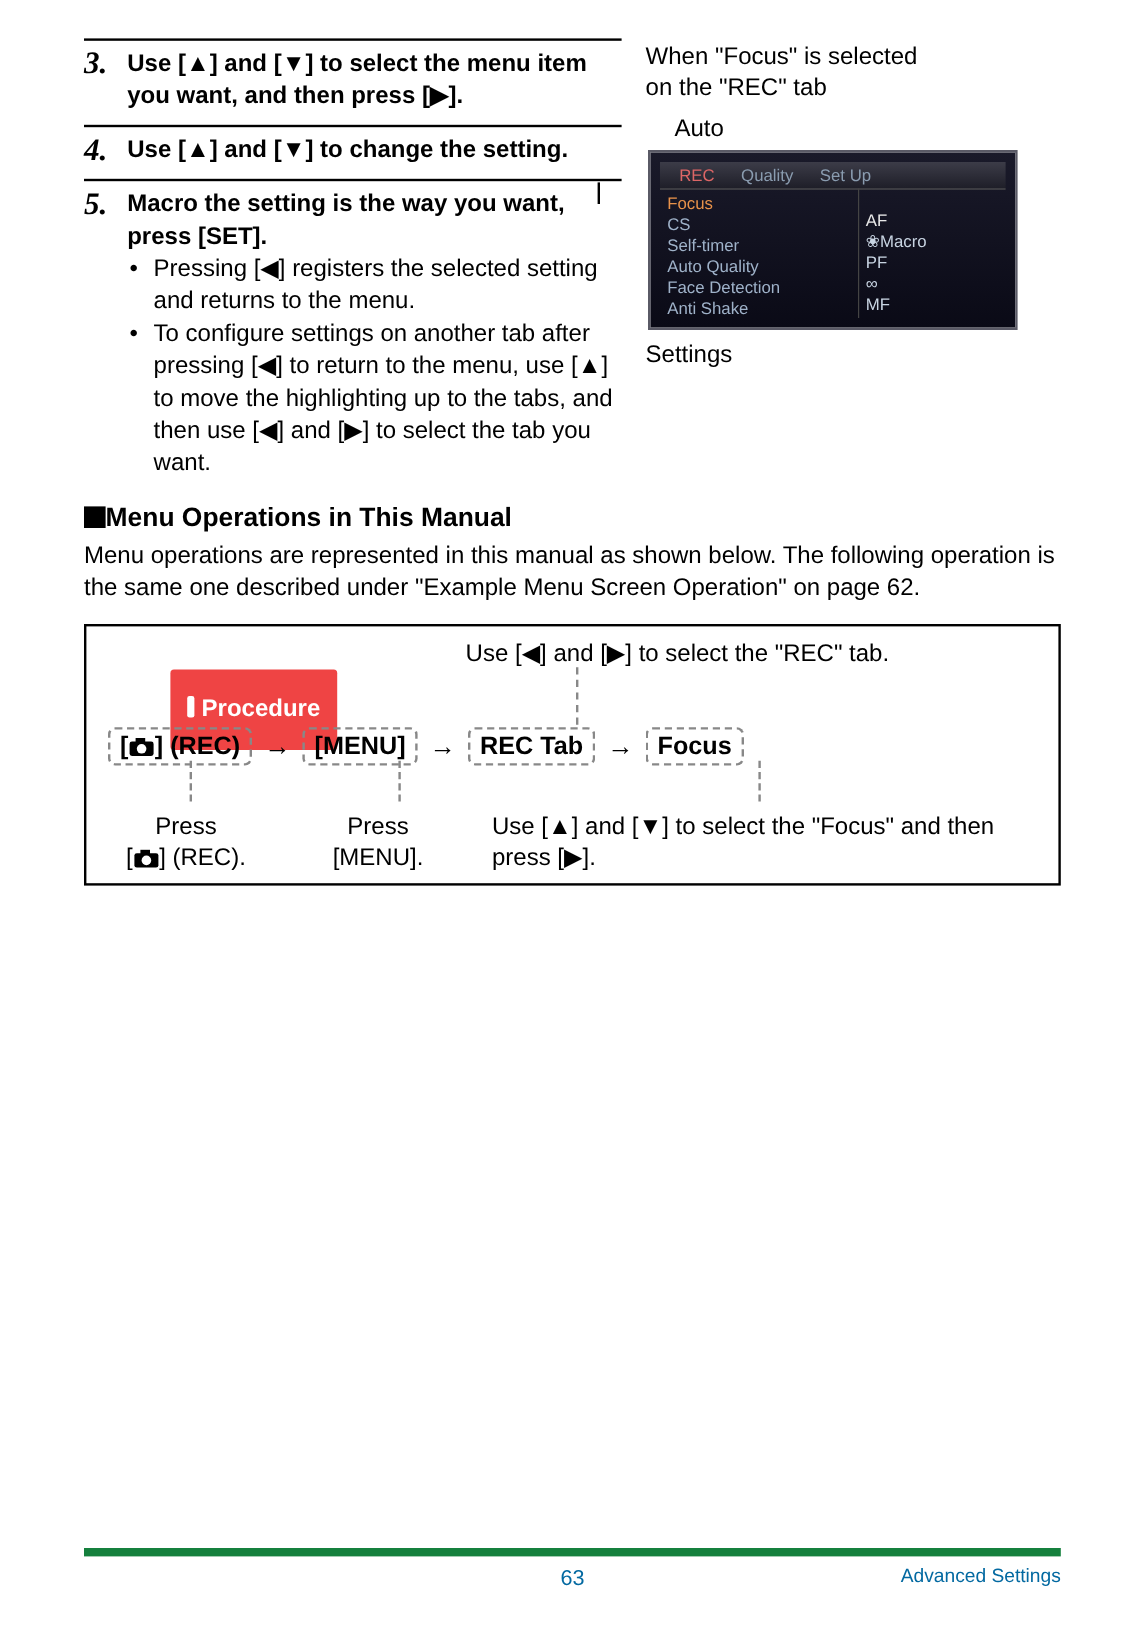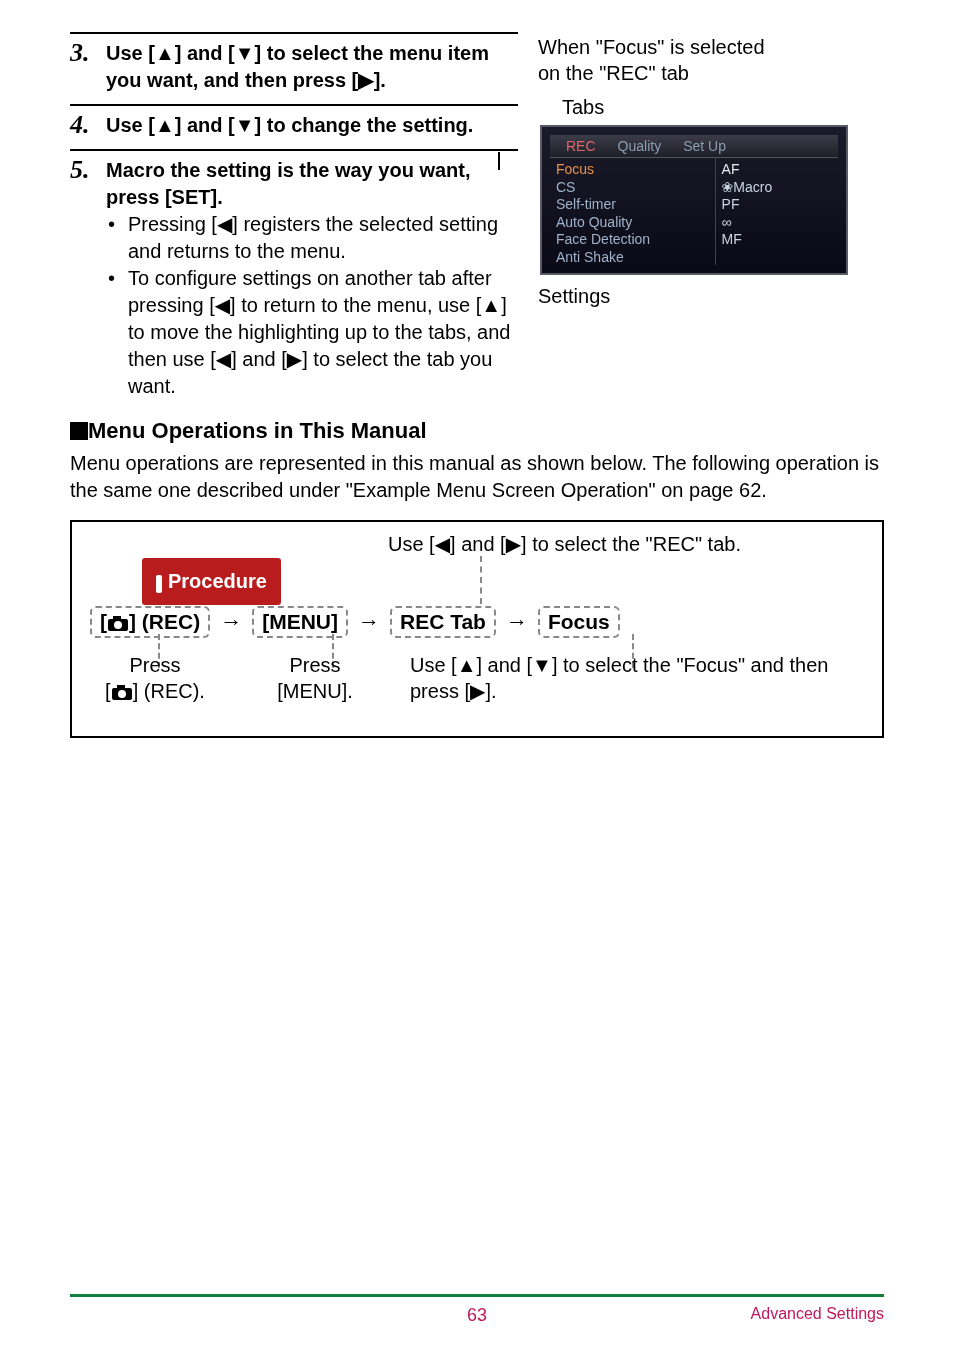--- a/index.html
+++ b/index.html
@@ -107,21 +107,21 @@
     width: 58%;
     border-right: 1px solid #444;
     padding: 4px 6px;
     font-size: 14px;
     line-height: 1.25;
     color: #9fb2c9;
   }
   .menu-left .sel { color: #e8924a; }
   .menu-right {
     width: 42%;
-    padding: 4px 6px;
+    padding: 18px 6px;
     font-size: 14px;
     line-height: 1.25;
     color: #c8d4e2;
   }
   .menu-right .sel { color: #e8e8e8; }
   .subhead-row {
     display:flex;
     align-items:center;
     margin-top: 18px;
   }
@@ -147,59 +147,60 @@
     box-sizing: border-box;
   }
   .proc-top-label {
     position: absolute;
     top: 10px; left: 316px;
     font-size: 20px;
   }
   .proc-badge {
     position: absolute;
     top: 36px; left: 70px;
-    background: #b91c1c;
+    background: #ef4444;
     color: #fff;
     font-weight: bold;
     font-size: 20px;
-    padding: 12px 14px;
+    padding: 22px 14px;
     border-radius: 3px;
     display:flex;
-    align-items:flex-end;
+    align-items:flex-start;
     gap:6px;
   }
   .proc-badge .bar {
     display:inline-block;
     width:6px; height:18px;
     background:#fff;
     border-radius:2px;
   }
   .proc-line {
     position: absolute;
     top: 84px;
     left: 18px;
     right: 18px;
     display: flex;
+    align-items: center;
     gap: 8px;
     font-size: 21px;
     font-weight: bold;
   }
   .dashed {
     border: 2px dashed #888;
     border-radius: 6px;
     padding: 2px 8px;
   }
   .arrow {
     font-weight: normal;
     font-size: 22px;
     padding: 0 2px;
   }
   .proc-expl {
     position: absolute;
-    top: 130px;
+    top: 154px;
     left: 18px;
     right: 18px;
     display: flex;
     gap: 40px;
     font-size: 20px;
   }
   .proc-expl .col {
     text-align: center;
     line-height:1.3;
   }
@@ -220,27 +221,27 @@
   .tick-line {
     position:absolute;
     width:2px;
     background:#000;
   }
   .footer {
     position: absolute;
     bottom: 34px;
     left: 70px;
     right: 70px;
-    border-top: 3px solid #15803d;
+    border-top: 7px solid #15803d;
     padding-top: 8px;
     display:flex;
     justify-content: space-between;
     align-items:flex-end;
     font-size: 15px;
-    color:#be185d;
+    color:#0369a1;
   }
   .footer .pg {
     position:absolute;
     left:50%;
     transform:translateX(-50%);
     font-size:18px;
     top:8px;
   }
   .footer .sec {
     margin-left:auto;
@@ -286,21 +287,21 @@
           </div>
         </div>
       </div>
     </div>
 
     <div class="right-col">
       <div class="example-text">
         <div>When "Focus" is selected</div>
         <div>on the "REC" tab</div>
       </div>
-      <div class="tabs-label" style="margin-left:24px;">Tabs</div>
+      <div class="tabs-label" style="margin-left:24px;">Auto</div>
       <div class="tick-line" style="left:calc(448px + 20px + 30px); top:152px; height:18px;"></div>
 
       <div class="menu-screenshot">
         <div class="menu-tabbar">
           <span class="active">REC</span>
           <span>Quality</span>
           <span>Set Up</span>
         </div>
         <div class="menu-body">
           <div class="menu-left">

